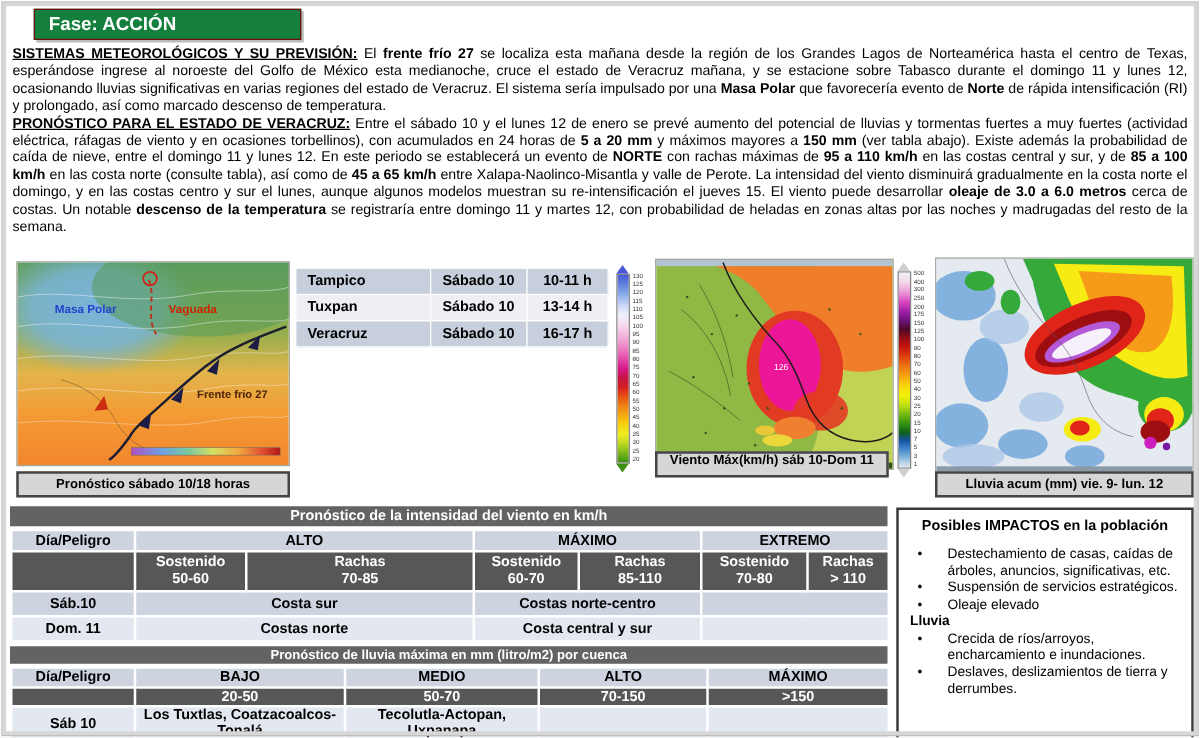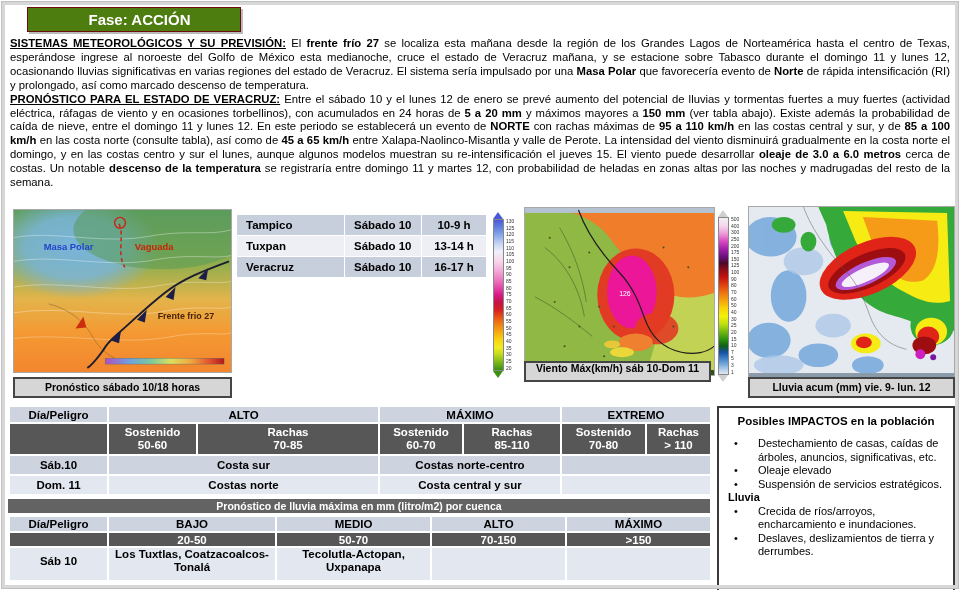--- a/index.html
+++ b/index.html
@@ -6,22 +6,22 @@
   html,body { background:#f2f2f2; }
   .page {
     position:relative; width:960px; height:590px; background:#fff;
     overflow:hidden; font-family:"Liberation Sans", sans-serif; color:#000;
   }
   .frame { position:absolute; inset:2px; border:3px solid #d7d7d7; outline:1px solid #bfbfbf; pointer-events:none; z-index:50; }
 
   
   .banner {
     position:absolute; left:27px; top:7px; width:214px; height:25px;
-    background:#4d7c0f; border:1px solid #6e0d0d; box-shadow:2px 2px 0 rgba(60,60,60,.35);
-    color:#fff; font-weight:bold; font-size:15px; line-height:23px; padding-left:11px;text-align:center;
+    background:#15803d; border:1px solid #6e0d0d; box-shadow:2px 2px 0 rgba(60,60,60,.35);
+    color:#fff; font-weight:bold; font-size:15px; line-height:23px; padding-left:11px;
   }
 
   
   .textblock { position:absolute; left:10px; top:37px; width:940px; }
   .textblock p { font-size:11.3px; line-height:13.9px; text-align:justify; }
   .hd { font-weight:bold; text-decoration:underline; }
   .b { font-weight:bold; }
 
   
   .capbox {
@@ -157,21 +157,21 @@
     <table class="ports-table">
       <colgroup>
           <col style="width:43%">
           <col style="width:31%">
           <col style="width:26%">
         </colgroup>
       <tbody>
           <tr>
         <td class="c1">Tampico</td>
         <td class="c2">Sábado 10</td>
-        <td class="c3">10-9 h</td>
+        <td class="c3">10-11 h</td>
       </tr>
       <tr>
         <td class="c1">Tuxpan</td>
         <td class="c2">Sábado 10</td>
         <td class="c3">13-14 h</td>
       </tr>
       <tr>
         <td class="c1">Veracruz</td>
         <td class="c2">Sábado 10</td>
         <td class="c3">16-17 h</td>
@@ -318,20 +318,21 @@
       <ellipse cx="116" cy="137" rx="8" ry="6" fill="#e02418"></ellipse>
       <ellipse cx="35" cy="18" rx="12" ry="8" fill="#35a93a"></ellipse>
       <ellipse cx="60" cy="35" rx="8" ry="10" fill="#35a93a"></ellipse>
       <path d="M55,0 C63,22 80,46 97,64 C110,78 116,93 122,110 C128,127 140,140 159,144" stroke="#555" stroke-width="0.8" fill="none" opacity="0.6"></path>
       <rect y="168" width="207" height="4" fill="#8a9aa8"></rect>
     </svg>
   </div>
   <div class="capbox" style="left:748px; top:377px; width:207px;">Lluvia acum (mm) vie. 9- lun. 12</div>
 
   <div class="tblzone">
+    <div class="tbl-title">Pronóstico de la intensidad del viento en km/h</div>
     <table class="grid">
       <colgroup>
           <col style="width:99px">
           <col style="width:89px">
           <col style="width:182px">
           <col style="width:84px">
           <col style="width:98px">
           <col style="width:85px">
           <col style="width:65px">
         </colgroup>
@@ -415,19 +416,19 @@
         <td class="lt2"></td>
         <td class="lt2"></td>
       </tr>
     </tbody>
       </table>
   </div>
 
   <div class="impacts">
     <div class="impacts-title">Posibles IMPACTOS en la población</div>
     <div class="imp-item">Destechamiento de casas, caídas de árboles, anuncios, significativas, etc.</div>
+    <div class="imp-item">Suspensión de servicios estratégicos.</div>
     <div class="imp-item">Oleaje elevado</div>
-    <div class="imp-item">Suspensión de servicios estratégicos.</div>
     <div class="imp-label">Lluvia</div>
     <div class="imp-item">Crecida de ríos/arroyos, encharcamiento e inundaciones.</div>
     <div class="imp-item">Deslaves, deslizamientos de tierra y derrumbes.</div>
   </div>
 </div>
 
 </body></html>

